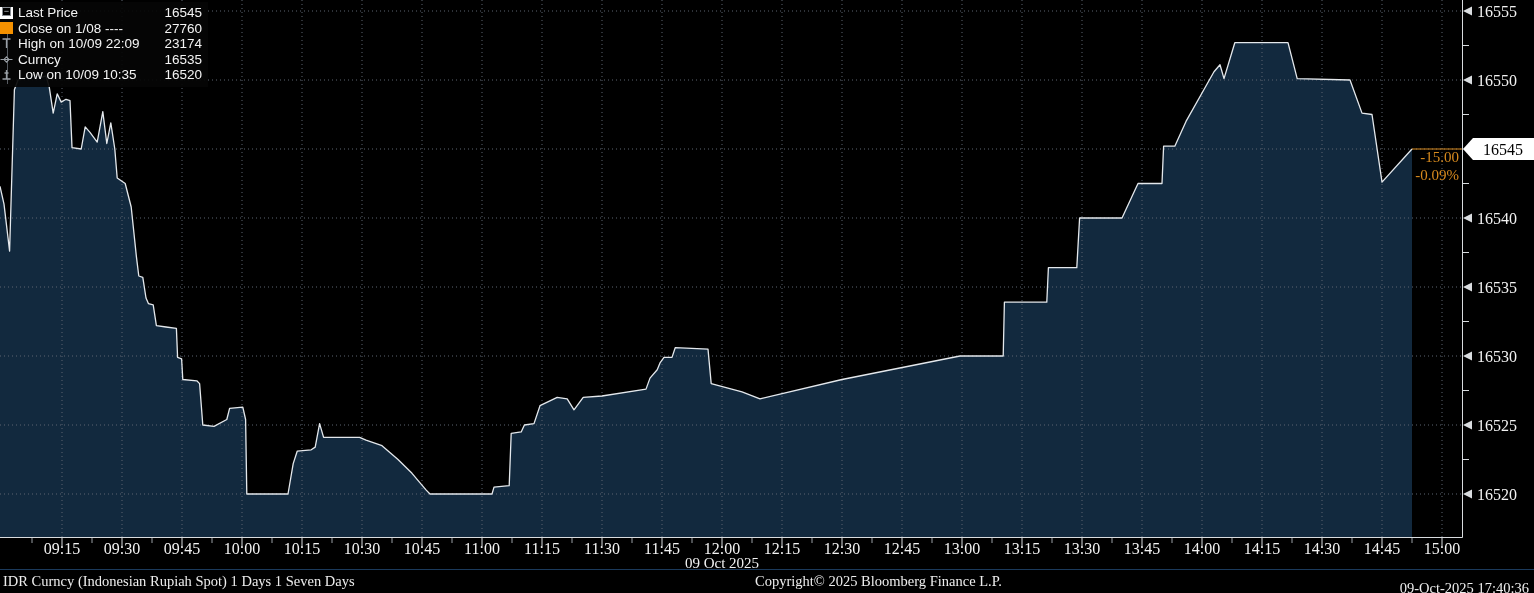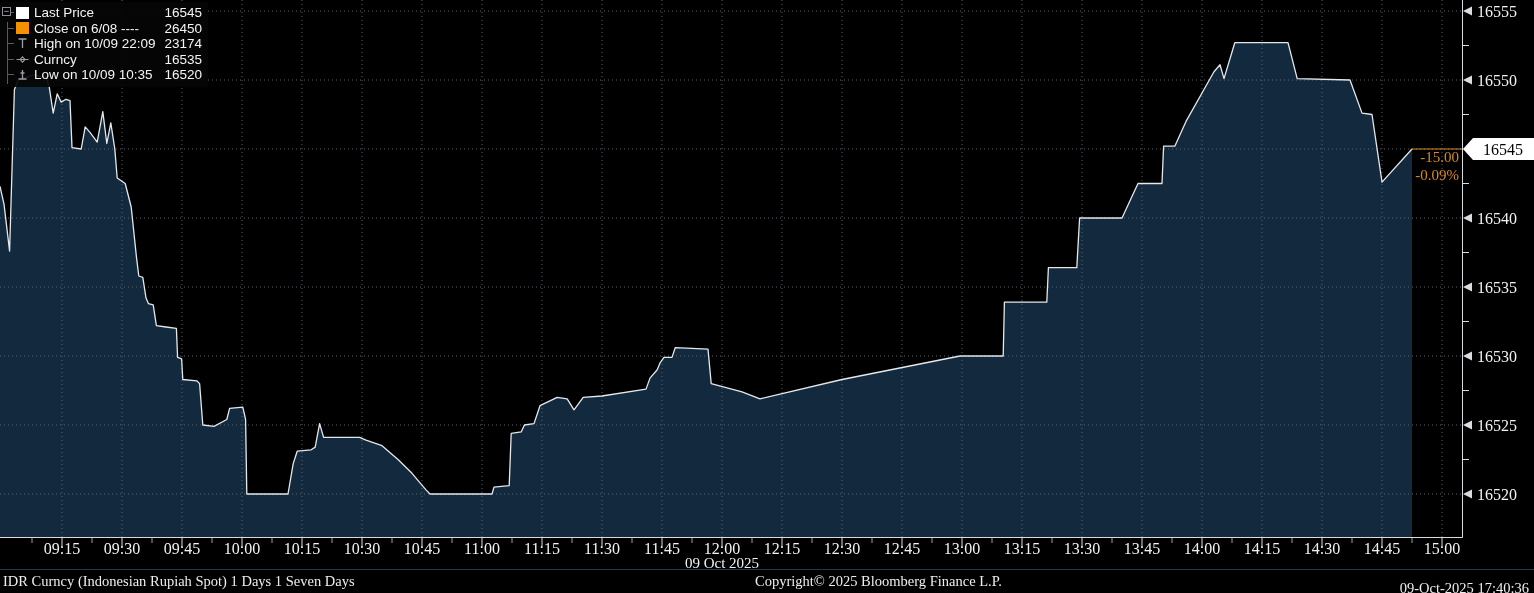--- a/index.html
+++ b/index.html
@@ -5,21 +5,21 @@
   html,body{margin:0;padding:0;background:#000;}
   .screen{position:relative;width:1534px;height:593px;background:var(--bg,#000);overflow:hidden;
           font-family:"Liberation Sans",sans-serif;}
   svg text{font-family:"Liberation Serif",serif;}
   .tick-label{font-size:16px;fill:var(--label,#f2f2f2);}
   .date-label{font-size:15px;fill:var(--label,#f2f2f2);}
   .change-label{font-size:15px;fill:var(--orange,#d78a1e);}
   .tag-text{font-size:16px;fill:#000;}
   
   .legend{position:absolute;left:0;top:2px;width:208px;background:rgba(5,5,5,0.92);
-          padding:3px 6px 4px 16px;box-sizing:border-box;z-index:3;}
+          padding:3px 6px 4px 0;box-sizing:border-box;z-index:3;}
   .legend-row{position:relative;display:flex;align-items:center;height:15.5px;
               font-size:13.5px;color:#f4f4f4;line-height:15px;}
   .legend-row .swatch{width:13px;height:12px;margin-right:5px;flex:0 0 auto;}
   .swatch-white{background:#fff;}
   .swatch-orange{background:var(--legend-orange,#f59100);}
   .legend-row .mk{width:13px;height:13px;margin-right:5px;flex:0 0 auto;color:#9aa0a6;}
   .legend-label{flex:1;white-space:nowrap;}
   .legend-value{text-align:right;min-width:42px;}
   .legend-row:not(:first-child)::before{content:"";position:absolute;left:-9px;top:7px;
       width:7px;height:1px;background:#565b61;}
@@ -186,22 +186,22 @@
     <div class="legend-tree"></div>
 
     <div class="legend-row">
       <span class="swatch swatch-white"></span>
       <span class="legend-label">Last Price</span>
       <span class="legend-value">16545</span>
     </div>
 
     <div class="legend-row">
       <span class="swatch swatch-orange"></span>
-      <span class="legend-label">Close on 6/08 ----</span>
-      <span class="legend-value">26450</span>
+      <span class="legend-label">Close on 1/08 ----</span>
+      <span class="legend-value">27760</span>
     </div>
 
     <div class="legend-row">
       <span class="mk">
         <svg width="13" height="13" viewBox="0 0 13 13">
             <path d="M2.5 2 H10.5 M6.5 2 V11" stroke="currentColor" stroke-width="1.3" fill="none"></path>
           </svg>
       </span>
       <span class="legend-label">High on 10/09 22:09</span>
       <span class="legend-value">23174</span>

